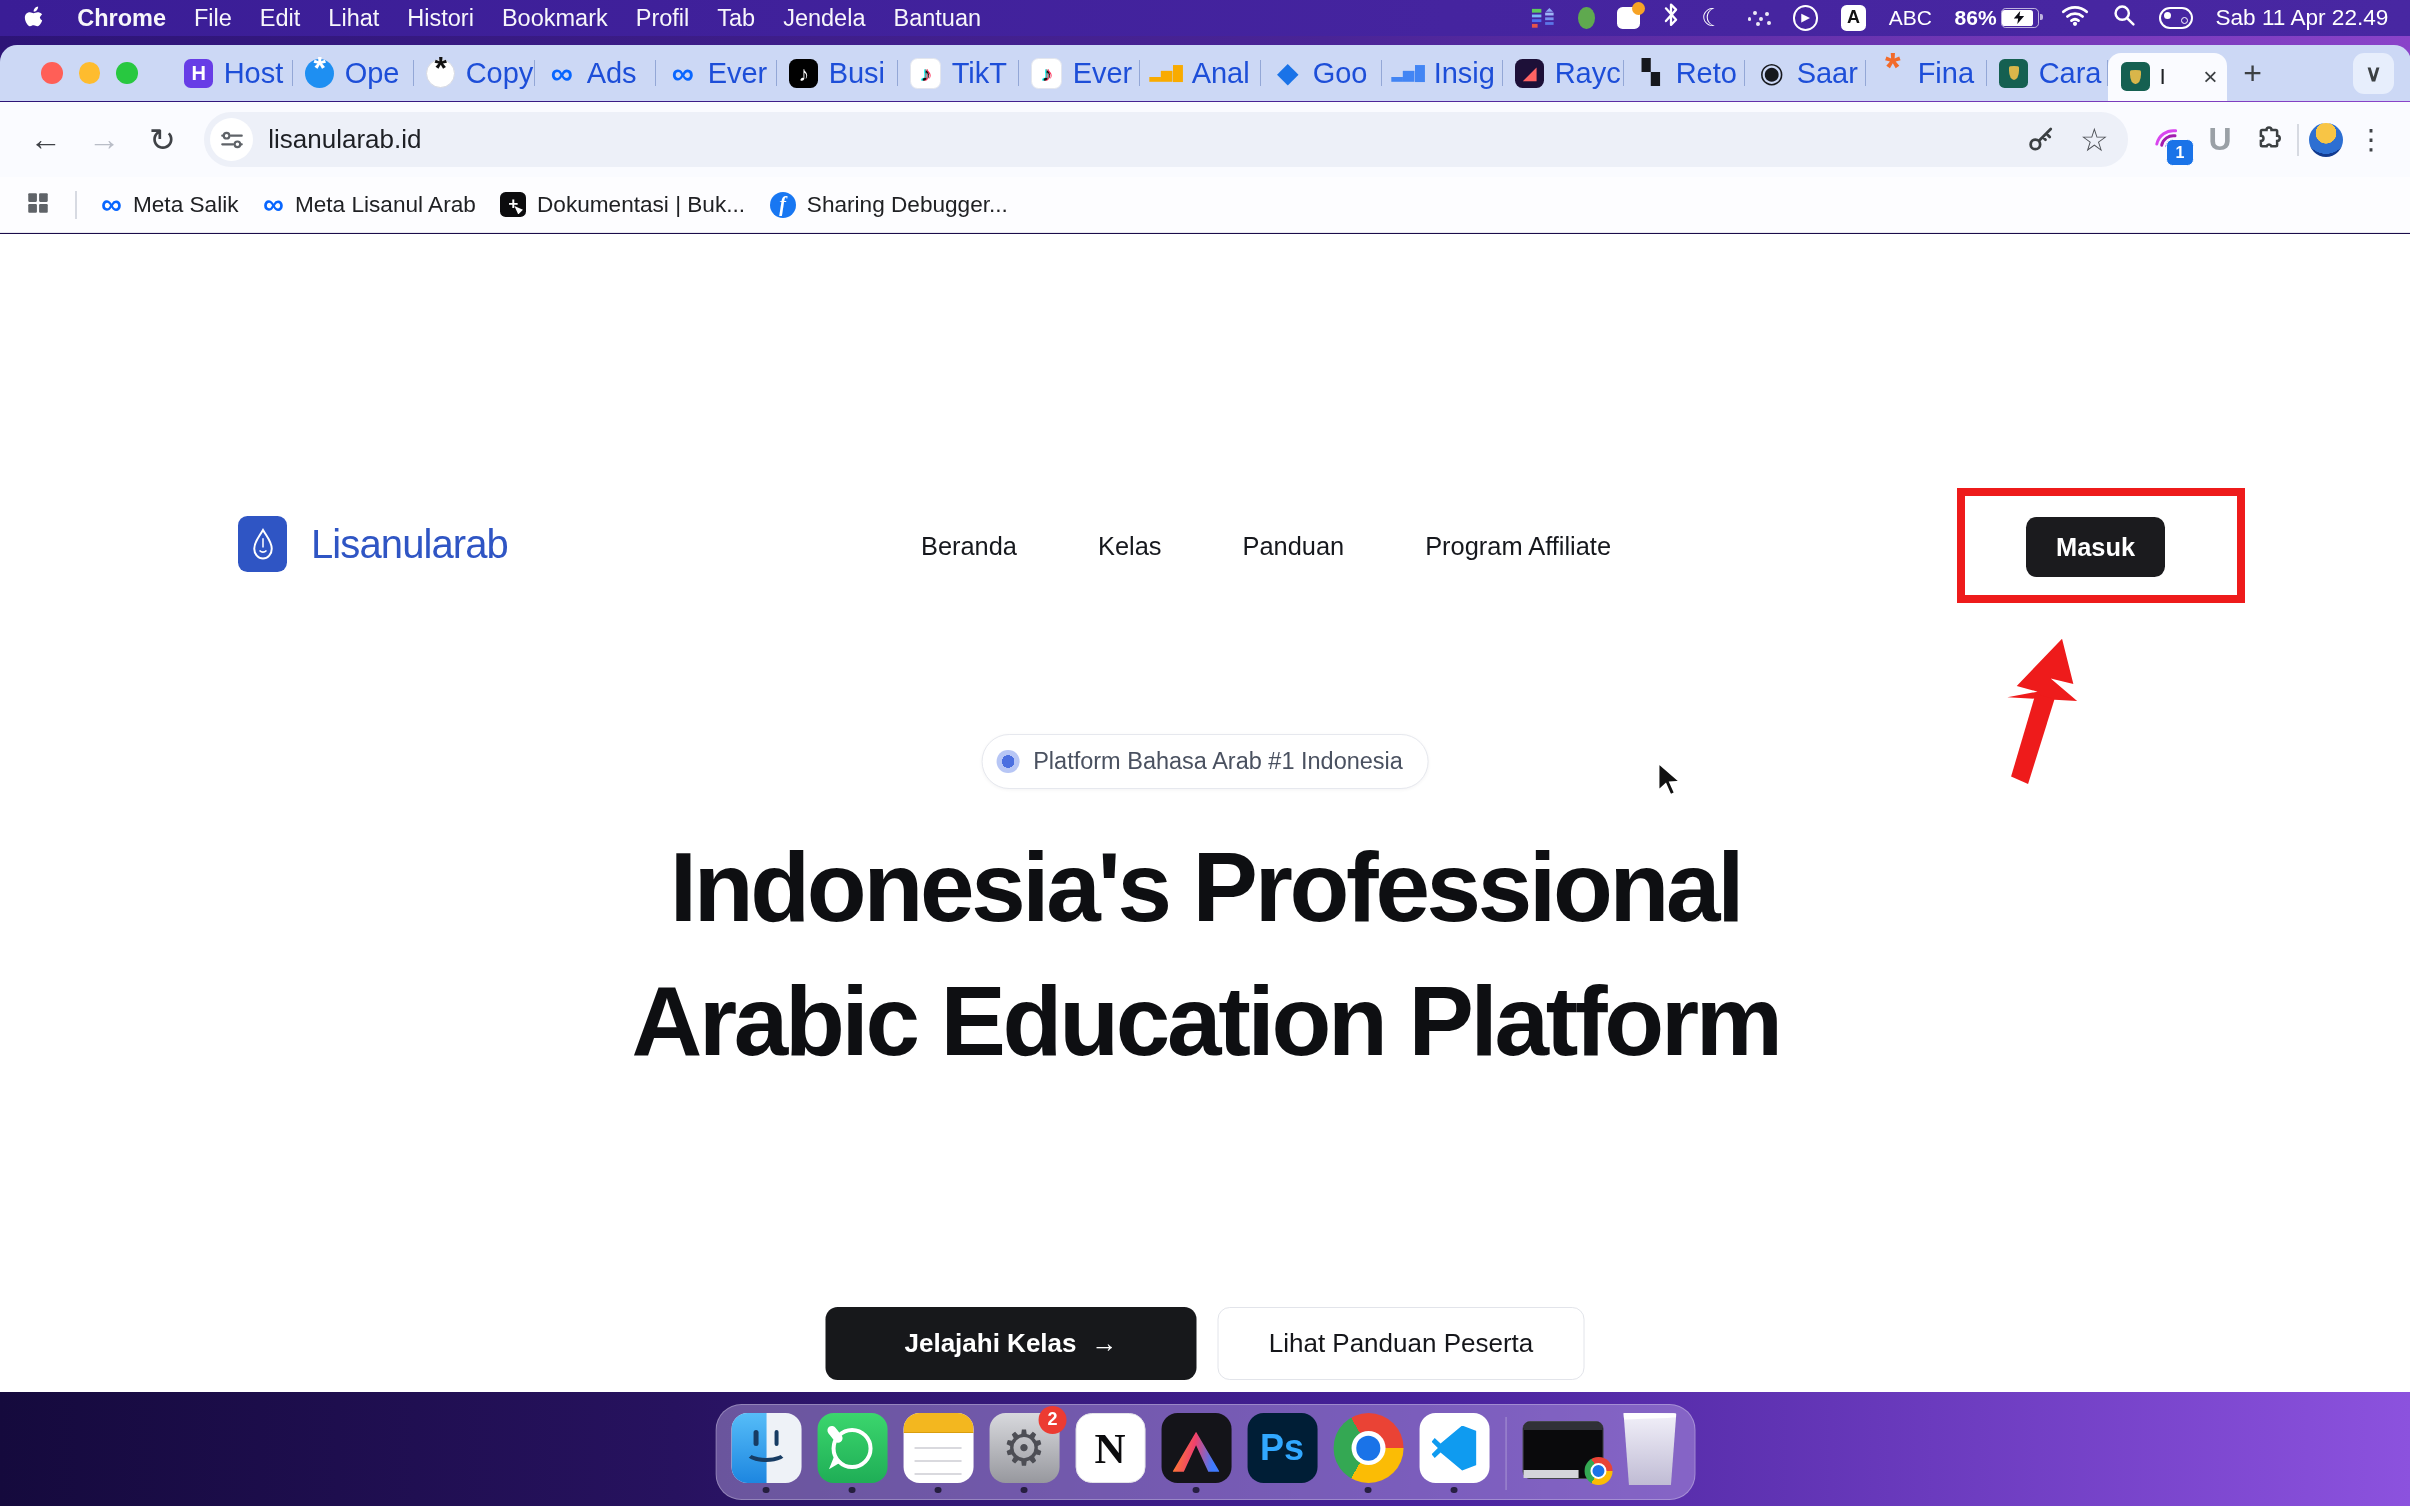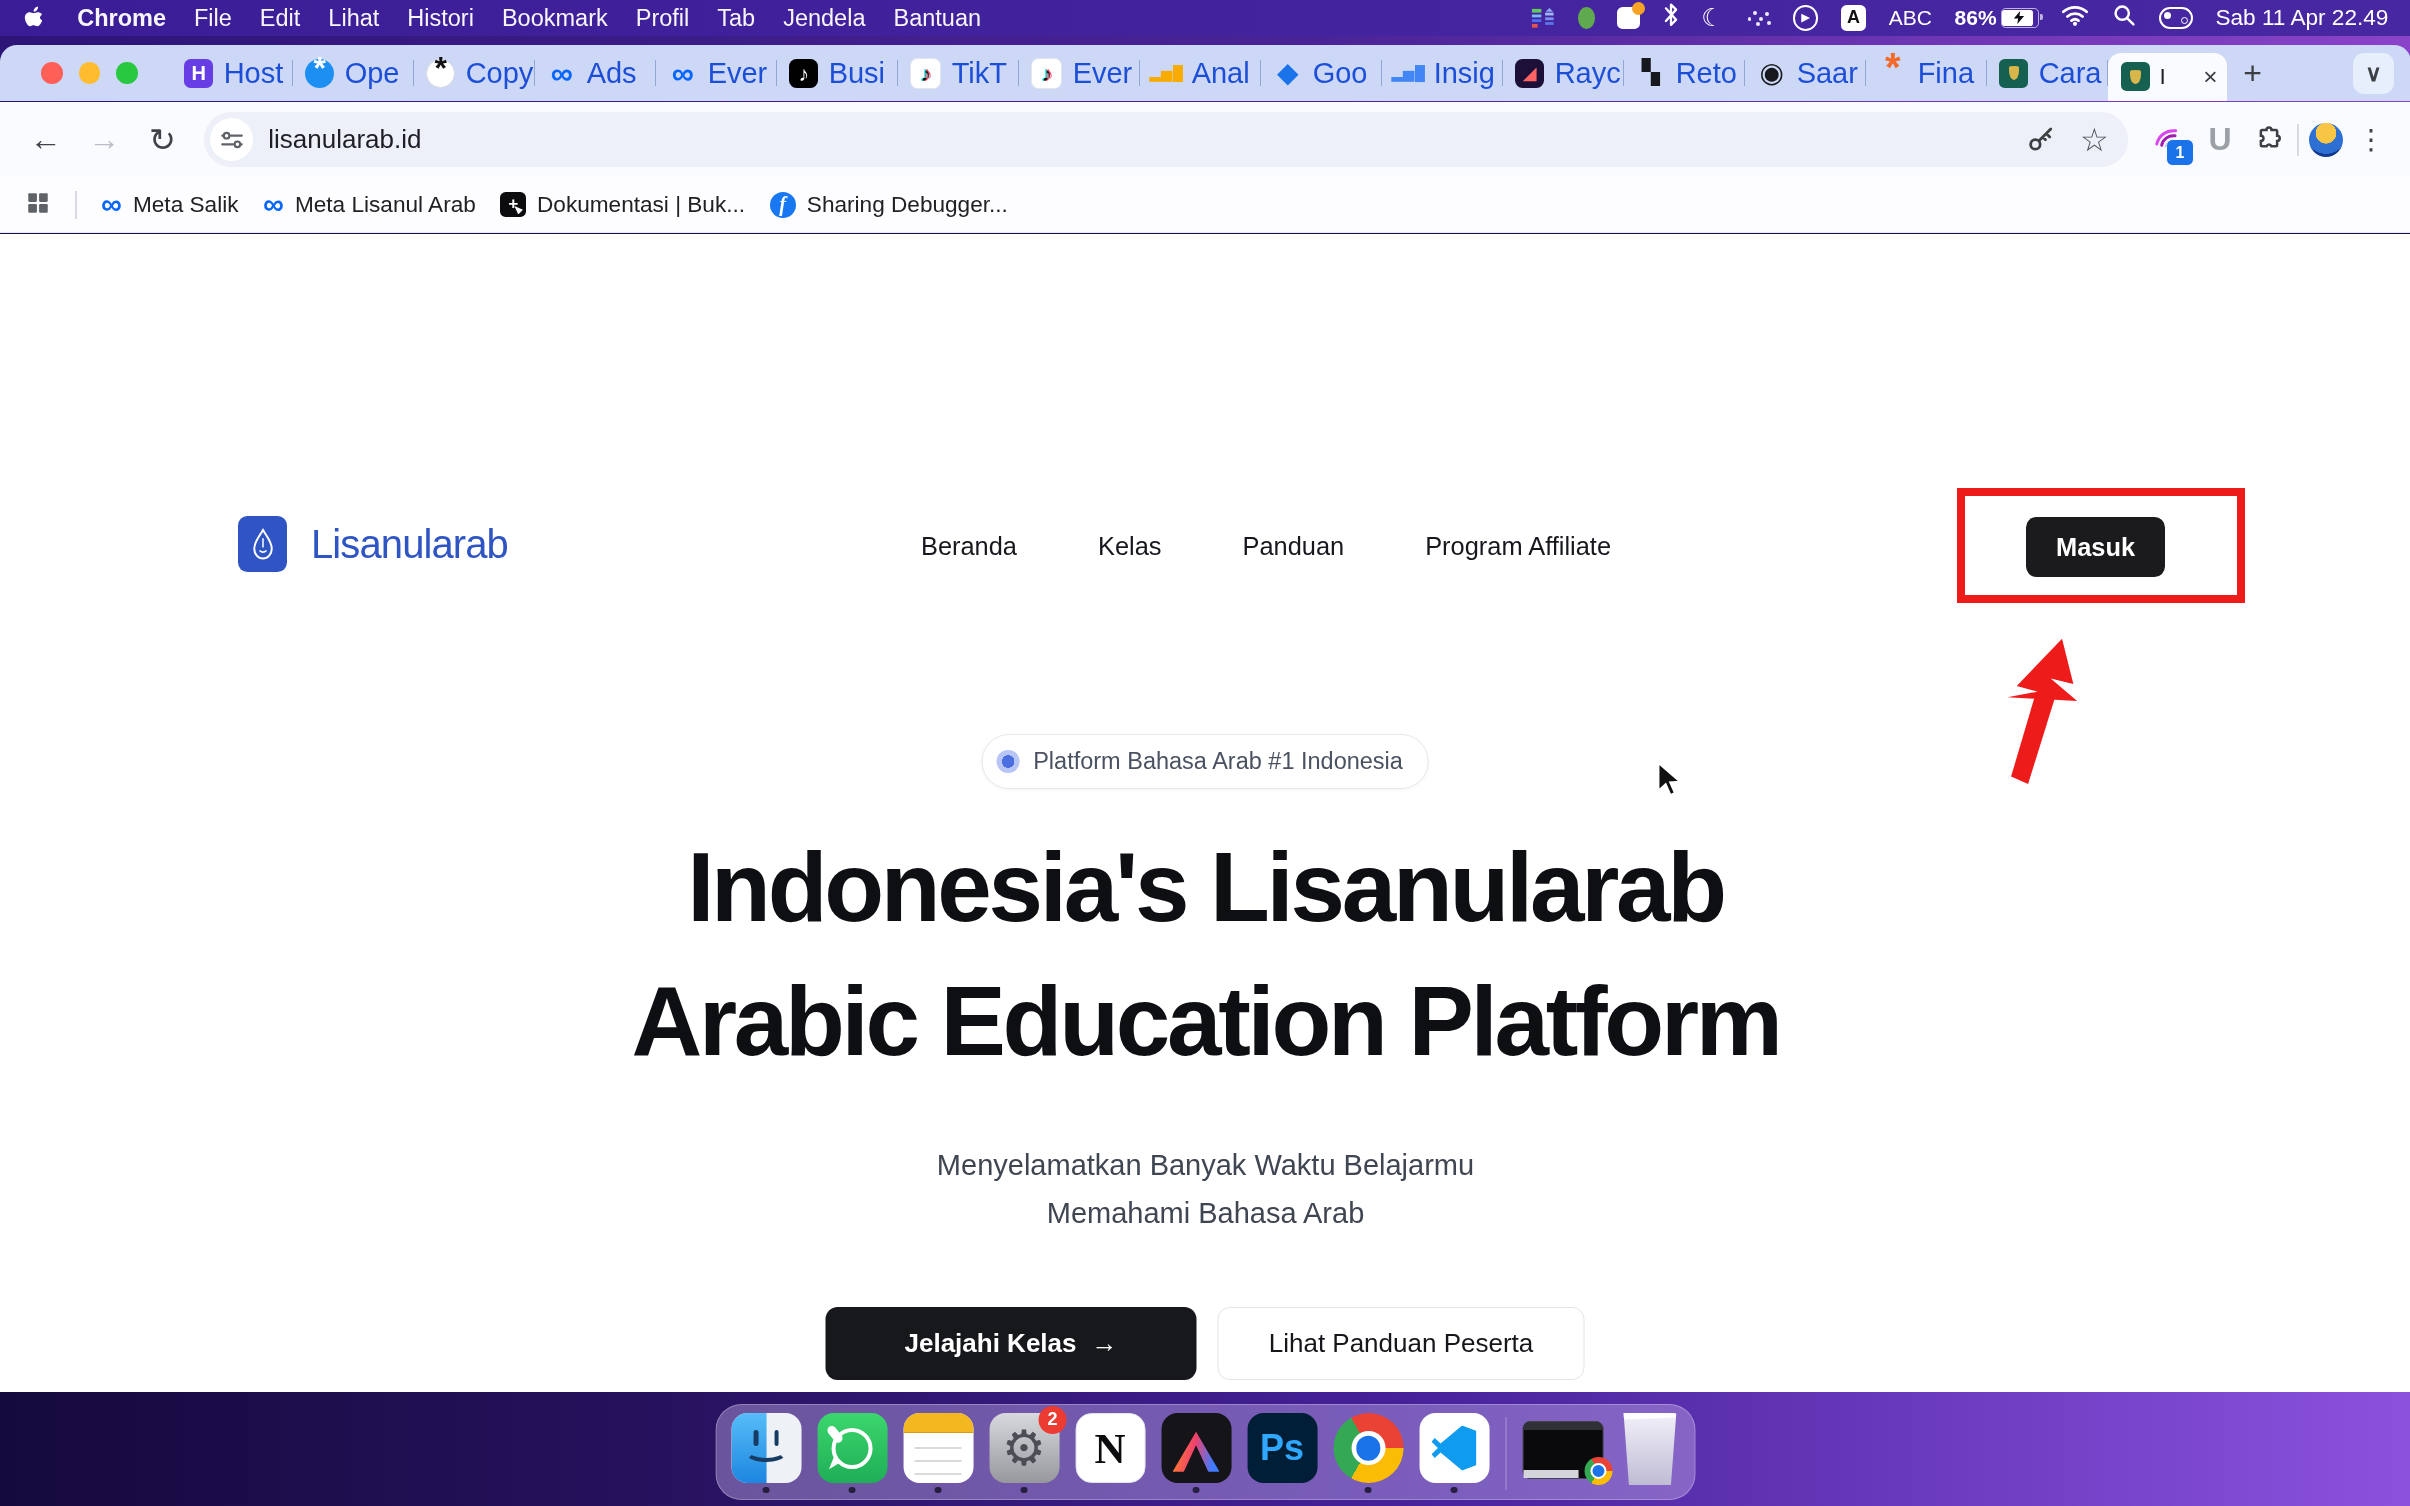--- a/index.html
+++ b/index.html
@@ -476,28 +476,24 @@
           </g>
         </svg>
     </div>
 
     <div class="badge">
       <span class="badge-dot"></span>
       <span class="badge-text">Platform Bahasa Arab #1 Indonesia</span>
     </div>
 
     <div class="h1">
-      <div>Indonesia's Lisanularab</div>
+      <div>Indonesia's Professional</div>
       <div>Arabic Education Platform</div>
     </div>
 
-    <div class="sub">
-      <div>Menyelamatkan Banyak Waktu Belajarmu</div>
-      <div>Memahami Bahasa Arab</div>
-    </div>
 
     <div class="ctas">
       <div class="cta-dark">
         <span>Jelajahi Kelas</span>
         <span>→</span>
       </div>
       <div class="cta-light">
         <span>Lihat Panduan Peserta</span>
       </div>
     </div>

